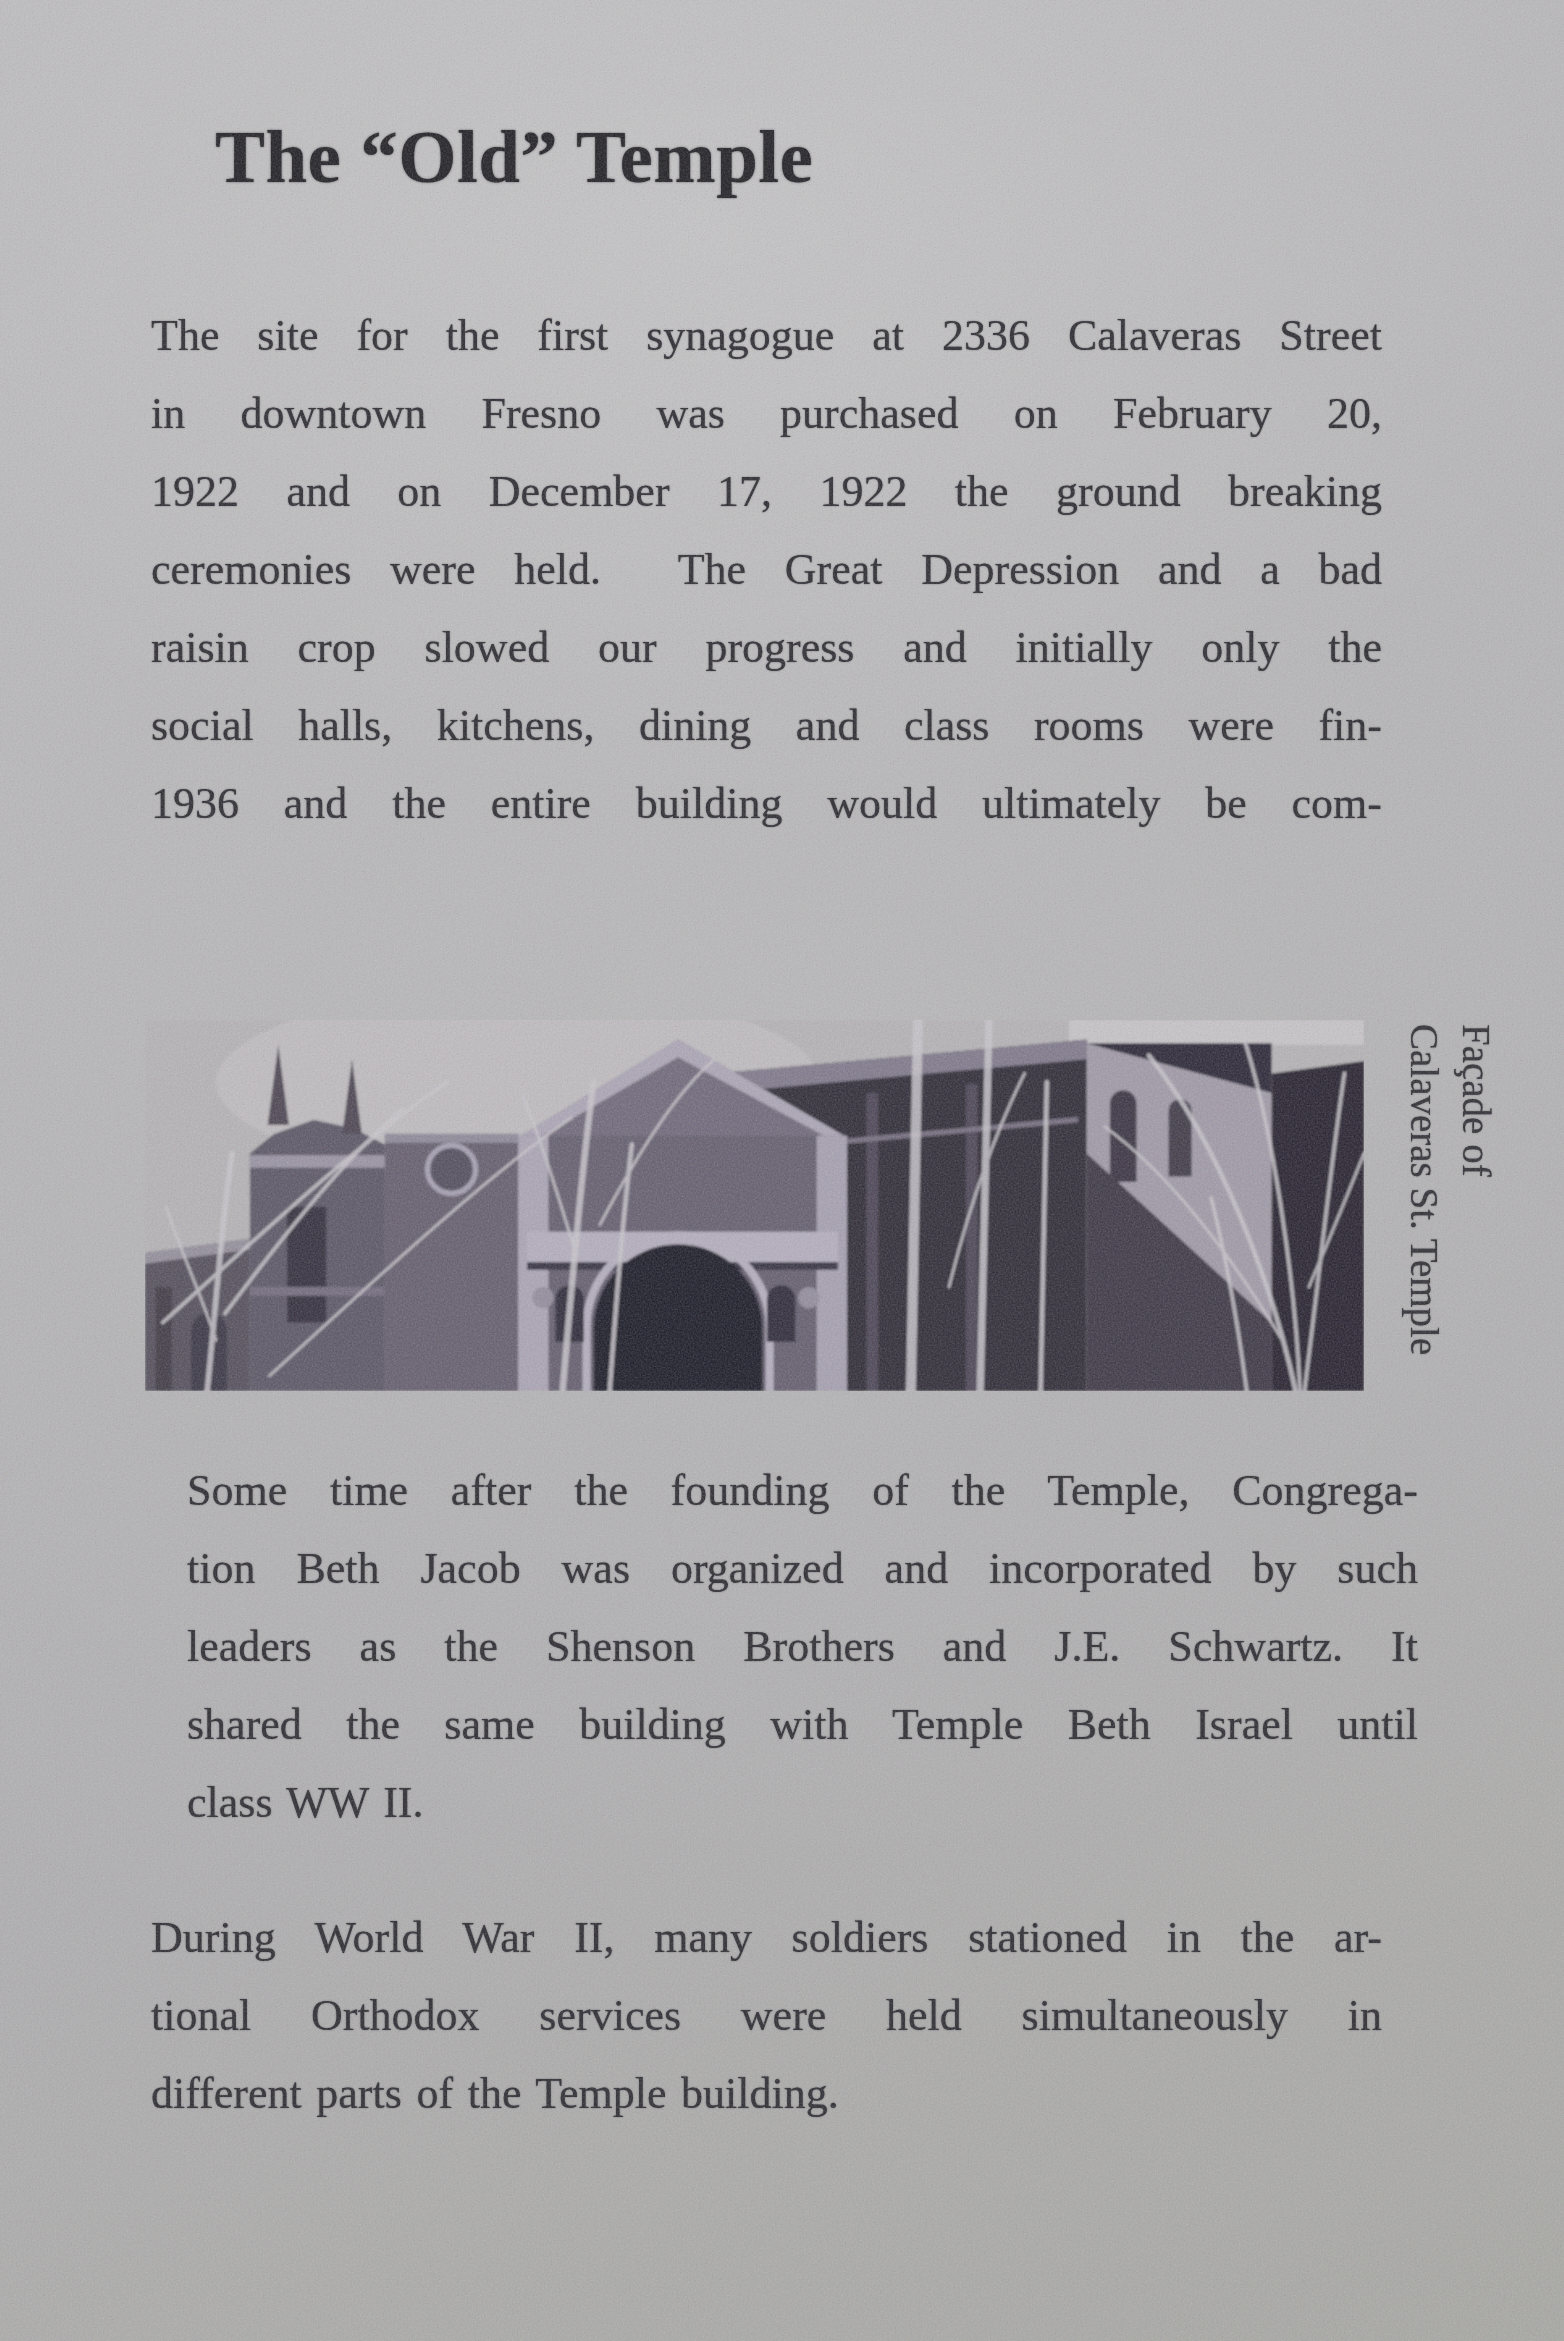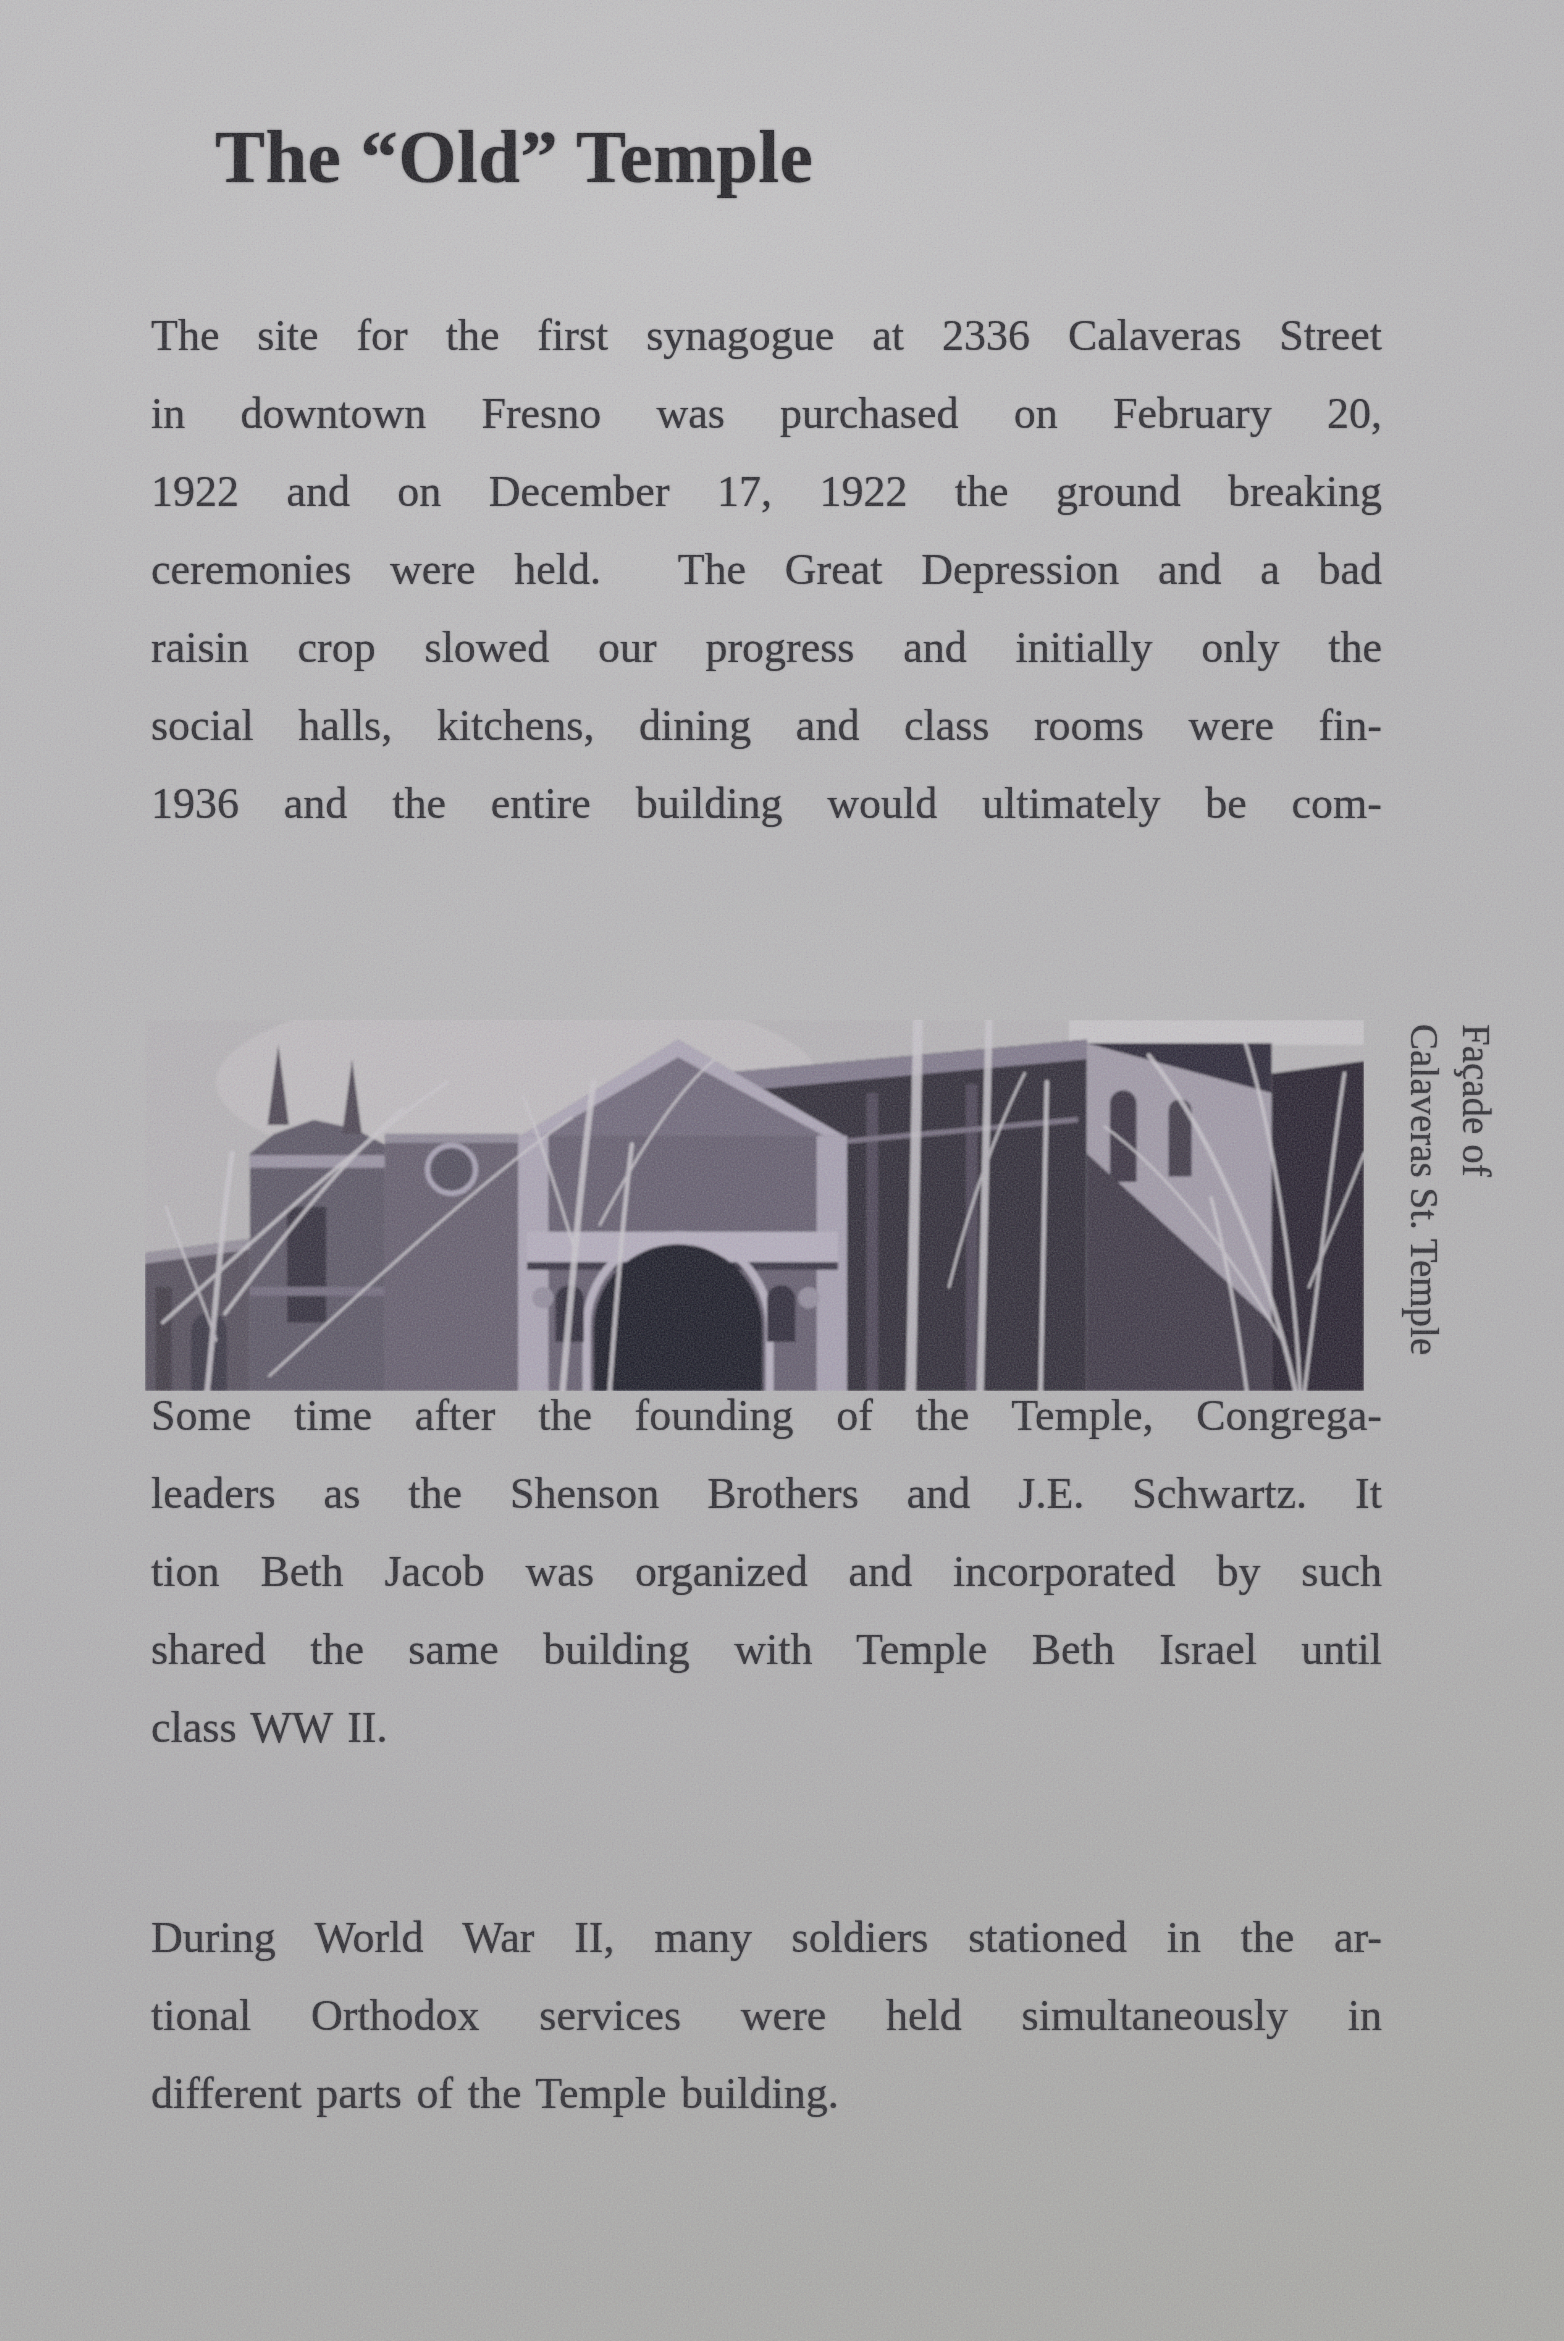--- a/index.html
+++ b/index.html
@@ -38,21 +38,21 @@
     position: absolute;
     left: 151px; width: 1231px;
     font-size: 44px;
     line-height: 78px;
     color: #2b2a30;
     text-shadow: 0 0 1.5px rgba(40,39,46,0.8);
     word-spacing: 3.6px;
     z-index: 2;
   }
   .para-1 { top: 297px; }
-  .para-2 { top: 1377px; }
+  .para-2 { top: 1452px; margin-left: 36px; }
   .para-3 { top: 1899px; }
   .tline { text-align: justify; text-align-last: justify; }
   .tline.tlast { text-align-last: left; }
   .photo-figure {
     position: absolute;
     left: 145px; top: 1020px;
     width: 1219px; height: 371px;
     margin: 0;
     z-index: 1;
   }
@@ -177,22 +177,22 @@
     </svg>
   </figure>
 
   <div class="vcaption">
     <span class="vline">Façade of</span>
     <span class="vline">Calaveras St. Temple</span>
   </div>
 
   <div class="para para-2">
       <div class="tline">Some time after the founding of the Temple, Congrega-</div>
+      <div class="tline">tion Beth Jacob was organized and incorporated by such</div>
       <div class="tline">leaders as the Shenson Brothers and J.E. Schwartz. It</div>
-      <div class="tline">tion Beth Jacob was organized and incorporated by such</div>
       <div class="tline">shared the same building with Temple Beth Israel until</div>
       <div class="tline tlast">class WW II.</div>
     </div>
   <div class="para para-3">
       <div class="tline">During World War II, many soldiers stationed in the ar-</div>
       <div class="tline">tional Orthodox services were held simultaneously in</div>
       <div class="tline tlast">different parts of the Temple building.</div>
     </div>
 
   <svg class="grain" width="1564" height="2342" viewBox="0 0 1760 2635" preserveAspectRatio="none" xmlns="http://www.w3.org/2000/svg">

